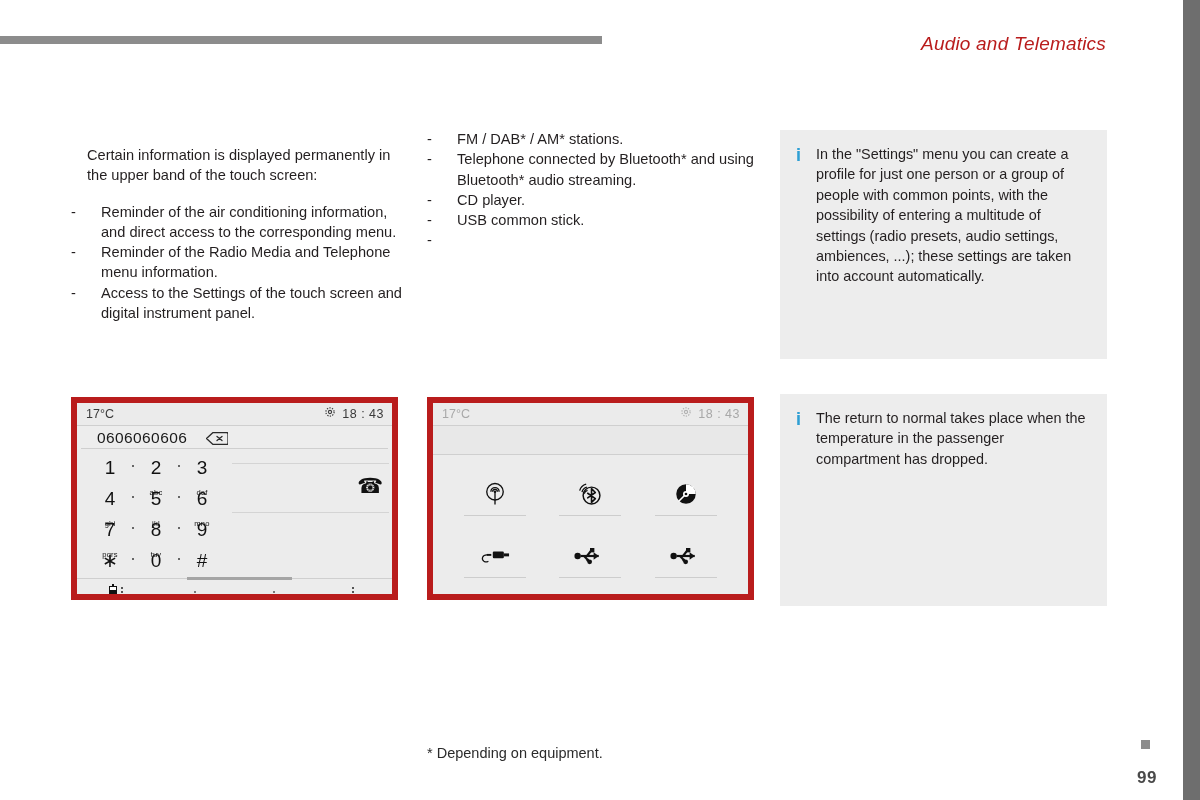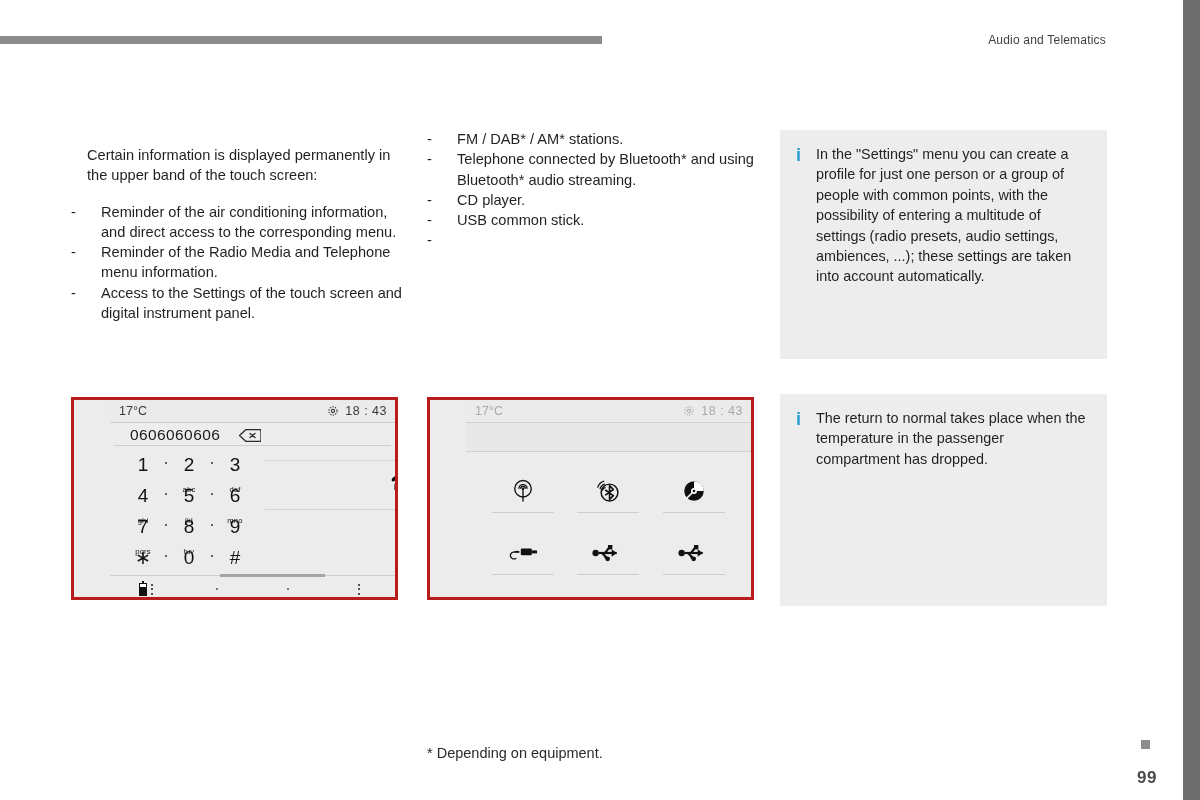--- a/index.html
+++ b/index.html
@@ -20,24 +20,25 @@
   
   .header-rule {
     position: absolute;
     left: 0; top: 36px;
     width: 602px; height: 8px;
     background: #8c8c8c;
   }
   .header-title {
     position: absolute;
     right: 94px; top: 33px;
-    font-size: 12px;
-    color: #404040;
+    font-size: 19px;
+    color: #b91c1c;
     letter-spacing: 0.2px;
     white-space: nowrap;
+    font-style: italic;
   }
   .edge-bar {
     position: absolute;
     right: 0; top: 0;
     width: 17px; height: 800px;
     background: #6e6e6e;
   }
 
   
   .footnote {
@@ -107,42 +108,41 @@
     font-size: 14.4px;
     line-height: 20.4px;
     color: #231f20;
   }
   .note-text p { margin: 0; }
 
   
   .screen {
     position: absolute;
     box-sizing: border-box;
-    border: 3px solid #b91c1c;
+    border: 6px solid #b91c1c;
     background: #ececec;
     font-family: "Liberation Sans", sans-serif;
     overflow: hidden;
-    padding-left: 36px;
   }
   .screen-phone { left: 71px; top: 397px; width: 327px; height: 203px; }
   .screen-sources { left: 427px; top: 397px; width: 327px; height: 203px; }
 
   .status-bar {
     position: relative;
     height: 23px;
     background: #ebebeb;
     border-bottom: 1px solid #cfcfcf;
     display: flex;
     align-items: center;
     justify-content: space-between;
     padding: 0 8px 0 9px;
     box-sizing: border-box;
   }
   .status-temp { font-size: 12.5px; color: #3a3a3a; }
-  .status-right { display: flex; align-items: center; gap: 7px; }
+  .status-right { display: flex; gap: 7px; }
   .status-gear {
     width: 10px; height: 10px;
     display: inline-block;
     position: relative;
   }
   .status-gear svg { display: block; }
   .status-time { font-size: 12.5px; color: #3a3a3a; letter-spacing: 0.5px; }
   .screen-sources .status-temp,
   .screen-sources .status-time { color: #a8a8a8; }
 

